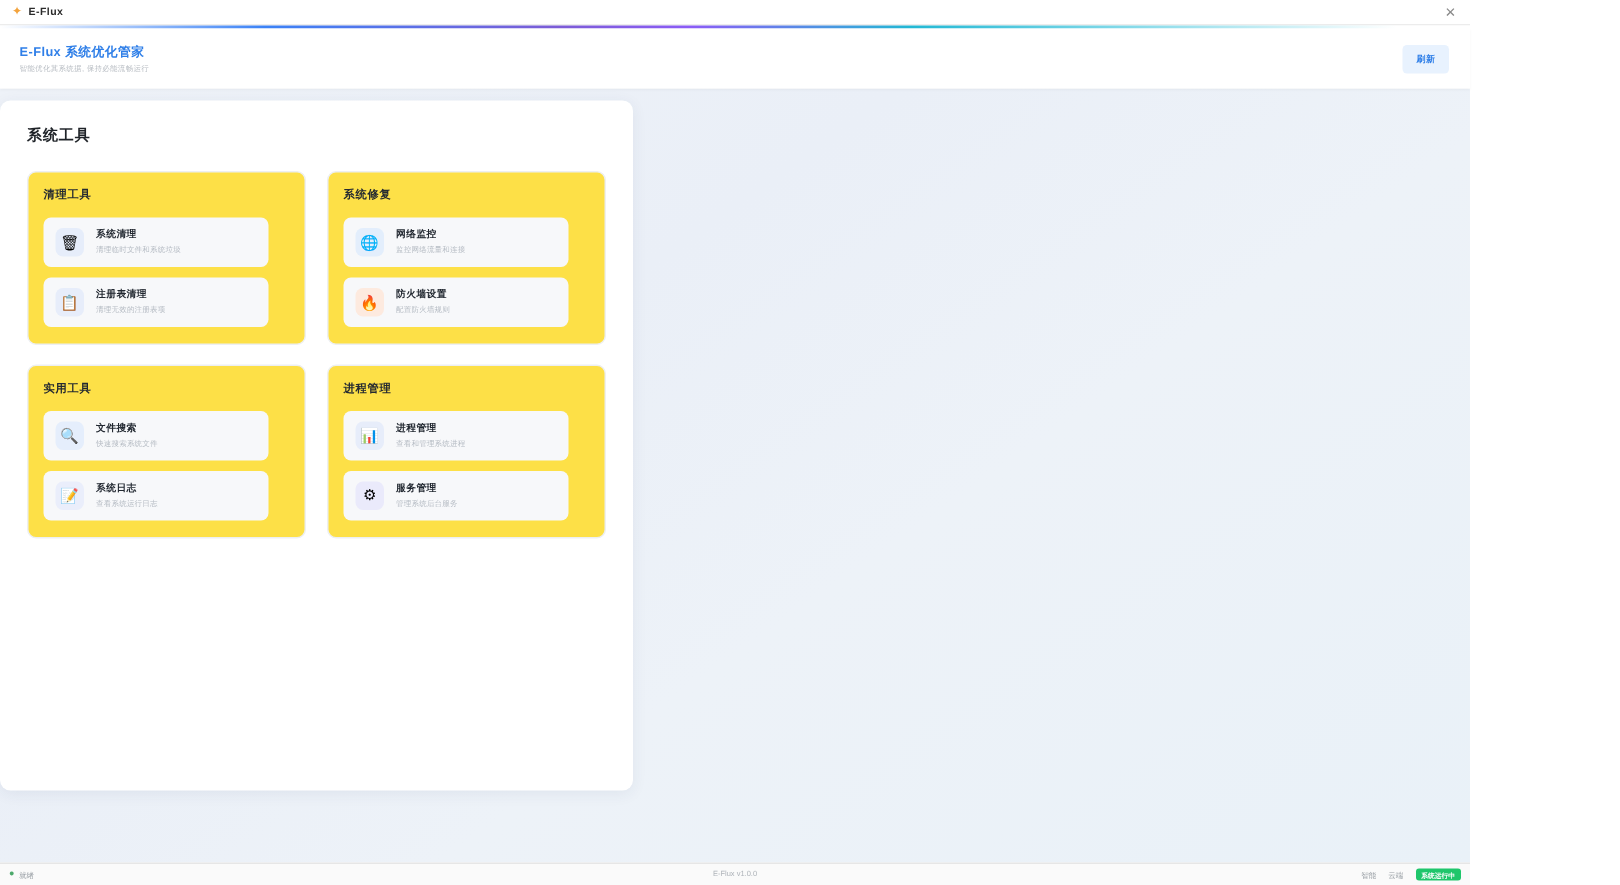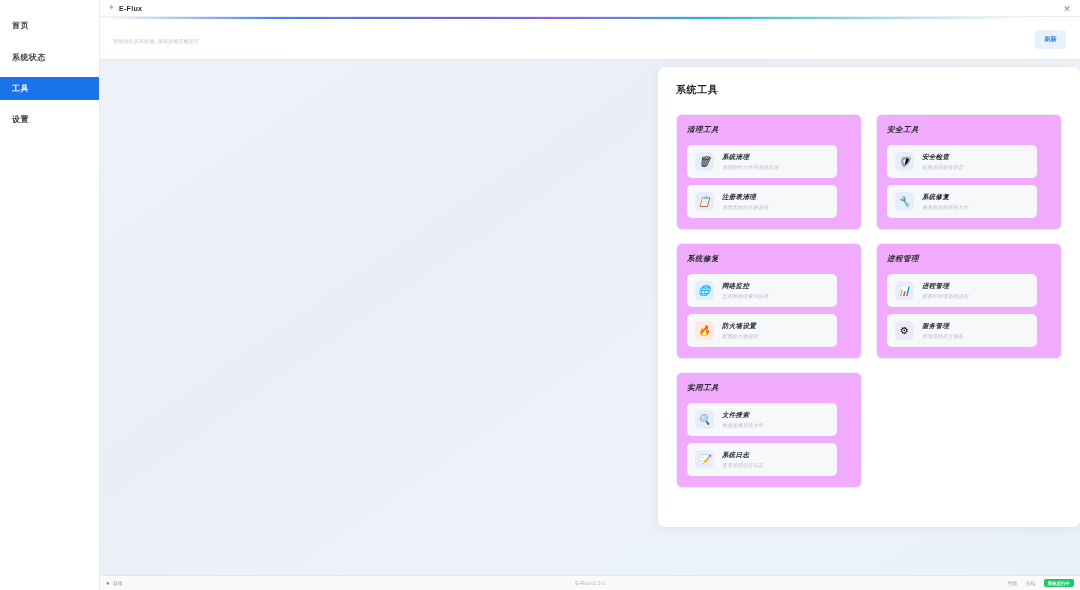--- a/index.html
+++ b/index.html
@@ -98,21 +98,21 @@
     letter-spacing: .3px;
   }
 
   
   .content {
     flex: 1;
     background: linear-gradient(145deg,#eef2f8 0%,#eaeff7 35%,#edf2f8 60%,#e9f1f8 100%);
     overflow: hidden;
     position: relative;
     display: flex;
-    justify-content: flex-end;
+    justify-content: flex-start;
   }
   .panel {
     margin-top: 8px;
     width: 422px; height: 460px;
     background: #ffffff;
     border-radius: 7px;
     box-shadow: 0 2px 10px rgba(40,60,100,.07);
     padding: 16px 18px;
   }
   .panel-title {
@@ -122,22 +122,21 @@
   }
   .grid {
     display: grid;
     grid-template-columns: 1fr 1fr;
     gap: 13px 14px;
   }
   .group {
     border: 1px solid #edeff2;
     border-radius: 6px;
     padding: 10px 24px 11px 10px;
-    background: #f0abfc;
-    font-style: italic;
+    background: #fde047;
   }
   .group-title {
     font-size: 7.5px; font-weight: bold; color: #252a31;
     letter-spacing: .5px;
     margin-bottom: 10px;
   }
   .tool {
     display: flex; align-items: center;
     gap: 8px;
     background: #f7f8fa;
@@ -189,52 +188,36 @@
     border-radius: 2px;
     padding: 1.5px 4px;
     font-size: 4.5px; font-weight: bold;
   }
 </style>
 </head>
 <body>
 
 <div class="app">
 
-  <nav class="sidebar">
-    <div class="nav-item">
-      <span>首页</span>
-    </div>
-    <div style="height:9px"></div>
-    <div class="nav-item">
-      <span>系统状态</span>
-    </div>
-    <div style="height:8px"></div>
-    <div class="nav-item active">
-      <span>工具</span>
-    </div>
-    <div style="height:8px"></div>
-    <div class="nav-item">
-      <span>设置</span>
-    </div>
-  </nav>
 
   <div class="pane">
 
     <div class="tabstrip">
       <div class="tab">
         <span class="tab-dot">✦</span>
         <span>E-Flux</span>
       </div>
       <div class="win-close">✕</div>
     </div>
 
     <div class="grad-rule"></div>
 
     <header class="header">
       <div class="header-text">
+        <div class="header-title">E-Flux 系统优化管家</div>
         <div class="header-sub">智能优化其系统据, 保持必能流畅运行</div>
       </div>
       <button class="refresh-btn">刷新</button>
     </header>
 
     <main class="content">
       <section class="panel">
         <div class="panel-title">系统工具</div>
         <div class="grid">
 
@@ -250,88 +233,71 @@
             <div class="tool">
               <div class="tool-icon" style="background: rgb(231, 237, 250);">📋</div>
               <div class="tool-text">
                 <div class="tool-name">注册表清理</div>
                 <div class="tool-desc">清理无效的注册表项</div>
               </div>
             </div>
           </div>
 
 
-          <div class="group">
-            <div class="group-title">安全工具</div>
-            <div class="tool">
-              <div class="tool-icon" style="background: rgb(230, 238, 251);">🛡</div>
-              <div class="tool-text">
-                <div class="tool-name">安全检查</div>
-                <div class="tool-desc">检查系统安全状态</div>
-              </div>
-            </div>
-            <div class="tool">
-              <div class="tool-icon" style="background: rgb(231, 238, 251);">🔧</div>
-              <div class="tool-text">
-                <div class="tool-name">系统修复</div>
-                <div class="tool-desc">修复损坏的系统文件</div>
-              </div>
-            </div>
-          </div>
 
           <div class="group">
             <div class="group-title">系统修复</div>
             <div class="tool">
               <div class="tool-icon" style="background: rgb(227, 238, 252);">🌐</div>
               <div class="tool-text">
                 <div class="tool-name">网络监控</div>
                 <div class="tool-desc">监控网络流量和连接</div>
               </div>
             </div>
             <div class="tool">
               <div class="tool-icon" style="background: rgb(253, 234, 223);">🔥</div>
               <div class="tool-text">
                 <div class="tool-name">防火墙设置</div>
                 <div class="tool-desc">配置防火墙规则</div>
               </div>
             </div>
           </div>
 
           <div class="group">
+            <div class="group-title">实用工具</div>
+            <div class="tool">
+              <div class="tool-icon" style="background: rgb(229, 238, 252);">🔍</div>
+              <div class="tool-text">
+                <div class="tool-name">文件搜索</div>
+                <div class="tool-desc">快速搜索系统文件</div>
+              </div>
+            </div>
+            <div class="tool">
+              <div class="tool-icon" style="background: rgb(234, 238, 251);">📝</div>
+              <div class="tool-text">
+                <div class="tool-name">系统日志</div>
+                <div class="tool-desc">查看系统运行日志</div>
+              </div>
+            </div>
+          </div>
+
+          <div class="group">
             <div class="group-title">进程管理</div>
             <div class="tool">
               <div class="tool-icon" style="background: rgb(231, 237, 250);">📊</div>
               <div class="tool-text">
                 <div class="tool-name">进程管理</div>
                 <div class="tool-desc">查看和管理系统进程</div>
               </div>
             </div>
             <div class="tool">
               <div class="tool-icon" style="background: rgb(234, 234, 251);">⚙</div>
               <div class="tool-text">
                 <div class="tool-name">服务管理</div>
                 <div class="tool-desc">管理系统后台服务</div>
-              </div>
-            </div>
-          </div>
-
-          <div class="group">
-            <div class="group-title">实用工具</div>
-            <div class="tool">
-              <div class="tool-icon" style="background: rgb(229, 238, 252);">🔍</div>
-              <div class="tool-text">
-                <div class="tool-name">文件搜索</div>
-                <div class="tool-desc">快速搜索系统文件</div>
-              </div>
-            </div>
-            <div class="tool">
-              <div class="tool-icon" style="background: rgb(234, 238, 251);">📝</div>
-              <div class="tool-text">
-                <div class="tool-name">系统日志</div>
-                <div class="tool-desc">查看系统运行日志</div>
               </div>
             </div>
           </div>
 
         </div>
       </section>
     </main>
 
     <footer class="statusbar">
       <div class="status-left">

